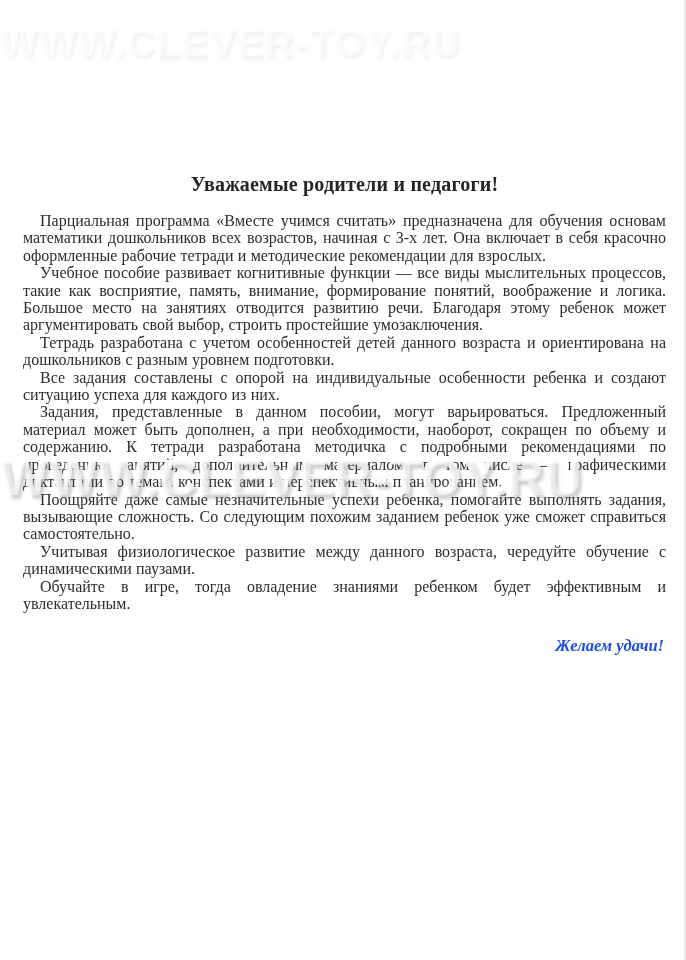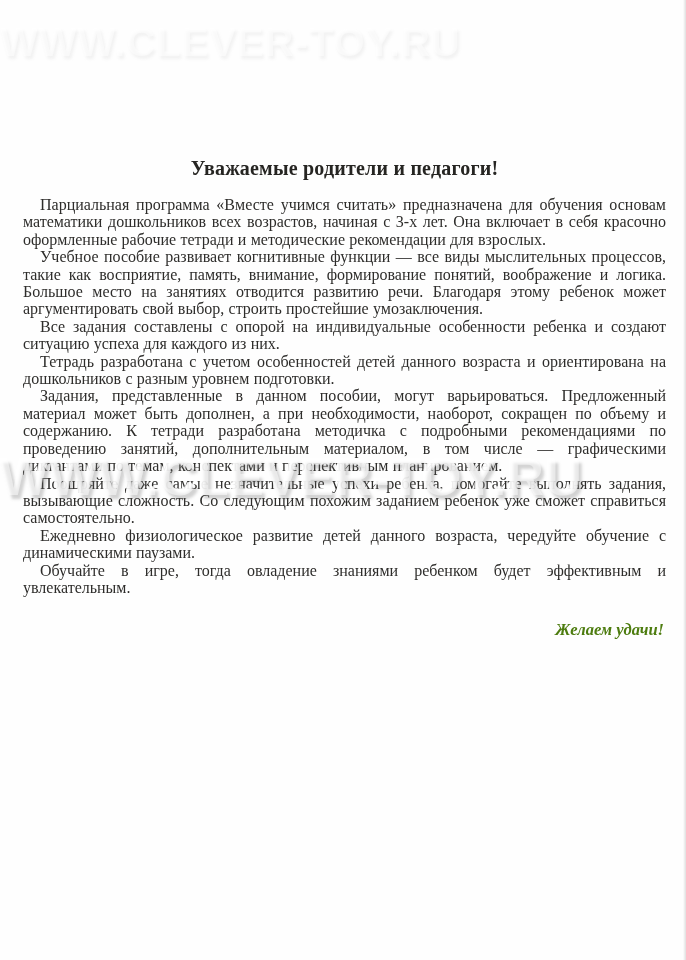--- a/index.html
+++ b/index.html
@@ -17,39 +17,39 @@
     left: 23px;
     right: 20px;
     top: 156px;
   }
   .title {
     font-size: 20px;
     line-height: 24px;
     font-weight: bold;
     text-align: center;
     letter-spacing: 0.2px;
-    margin: 0 0 16px 0;
+    margin: 16px 0 16px 0;
     color: #262522;
   }
   .paragraphs p {
     margin: 0;
     text-align: justify;
     text-indent: 17px;
     font-size: 16px;
     line-height: 17.4px;
     word-spacing: 0.3px;
   }
   .signoff {
     margin-top: 24px;
     text-align: right;
     font-weight: bold;
     font-style: italic;
     font-size: 16.5px;
     padding-right: 2px;
-    color: #4d7c0f;
+    color: #1d4ed8;
   }
   .watermark {
     position: absolute;
     left: 0;
     width: 100%;
     text-align: left;
     font-family: Liberation Sans, sans-serif;
     font-weight: bold;
     white-space: nowrap;
     pointer-events: none;
@@ -87,25 +87,25 @@
 
   <div class="watermark watermark-mid">WWW.CLEVER-TOY.RU</div>
 
   <div class="content">
 
     <h1 class="title">Уважаемые родители и педагоги!</h1>
 
     <div class="paragraphs">
         <p>Парциальная программа «Вместе учимся считать» предназначена для обучения основам математики дошкольников всех возрастов, начиная с 3-х лет. Она включает в себя красочно оформленные рабочие тетради и методические рекомендации для взрослых.</p>
         <p>Учебное пособие развивает когнитивные функции — все виды мыслительных процессов, такие как восприятие, память, внимание, формирование понятий, воображение и логика. Большое место на занятиях отводится развитию речи. Благодаря этому ребенок может аргументировать свой выбор, строить простейшие умозаключения.</p>
+        <p>Тетрадь разработана с учетом особенностей детей данного возраста и ориентирована на дошкольников с разным уровнем подготовки.</p>
         <p>Все задания составлены с опорой на индивидуальные особенности ребенка и создают ситуацию успеха для каждого из них.</p>
-        <p>Тетрадь разработана с учетом особенностей детей данного возраста и ориентирована на дошкольников с разным уровнем подготовки.</p>
         <p>Задания, представленные в данном пособии, могут варьироваться. Предложенный материал может быть дополнен, а при необходимости, наоборот, сокращен по объему и содержанию. К тетради разработана методичка с подробными рекомендациями по проведению занятий, дополнительным материалом, в том числе — графическими диктантами по темам, конспектами и перспективным планированием.</p>
         <p>Поощряйте даже самые незначительные успехи ребенка, помогайте выполнять задания, вызывающие сложность. Со следующим похожим заданием ребенок уже сможет справиться самостоятельно.</p>
-        <p>Ежедневно физиологическое развитие детей данного возраста, чередуйте обучение с динамическими паузами.</p>
+        <p>Учитывая физиологическое развитие между данного возраста, чередуйте обучение с динамическими паузами.</p>
         <p>Обучайте в игре, тогда овладение знаниями ребенком будет эффективным и увлекательным.</p>
       </div>
 
     <div class="signoff">Желаем удачи!</div>
 
   </div>
 
   <div class="scan-edge"></div>
 
 </div>

